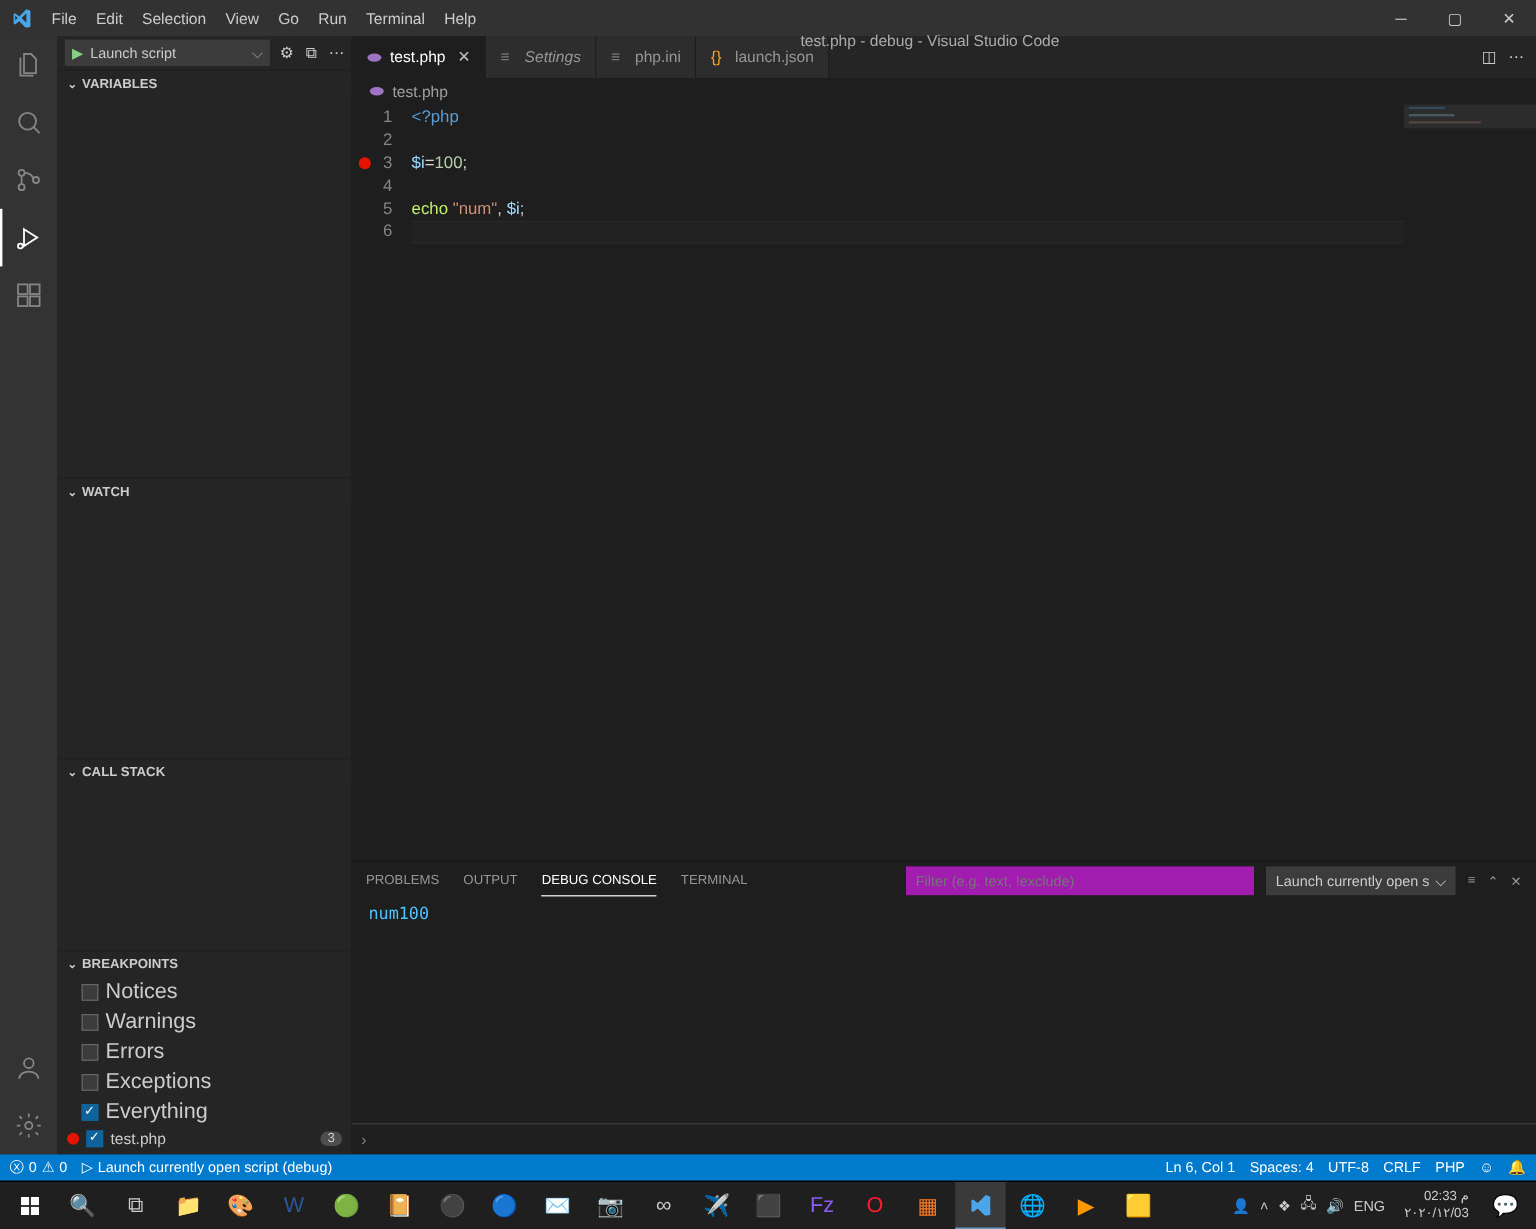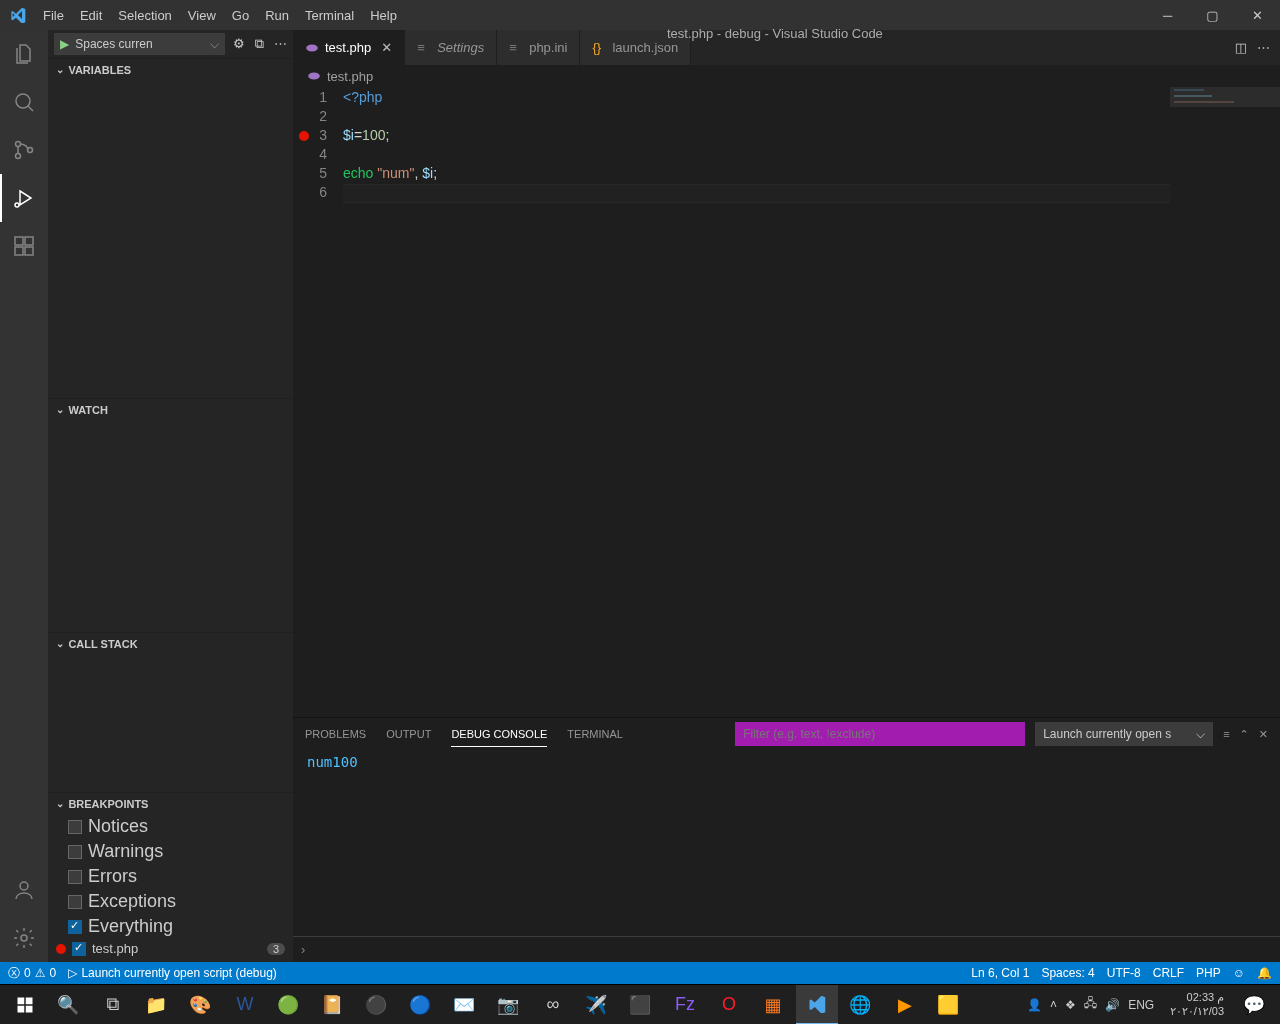--- a/index.html
+++ b/index.html
@@ -55,35 +55,35 @@
 .gutter { width: 50px; text-align: right; color: #858585; font-family: Consolas, monospace; font-size: 14px; padding-top: 2px; }
 .gutter .ln { height: 19px; padding-right: 16px; position: relative; }
 .gutter .ln.bp::before { content: ""; position: absolute; left: 6px; top: 4px; width: 10px; height: 10px; background: #e51400; border-radius: 50%; }
 .code { flex: 1; font-family: Consolas, monospace; font-size: 14px; padding-top: 2px; position: relative; }
 .code .line { height: 19px; white-space: pre; }
 .code .cursor-line { background: #2a2a2a40; border-top: 1px solid #282828; border-bottom: 1px solid #282828; box-sizing: border-box; }
 .k-tag { color: #569cd6; }
 .k-var { color: #9cdcfe; }
 .k-op  { color: #d4d4d4; }
 .k-num { color: #b5cea8; }
-.k-fn  { color: #22c55e; }
+.k-fn  { color: #bef264; }
 .k-str { color: #ce9178; }
 .k-pl  { color: #d4d4d4; }
 
 .minimap { position: absolute; right: 0; top: 0; width: 110px; height: 100%; background: #1e1e1e; }
 .minimap .mm-view { position: absolute; top: 0; left: 0; right: 0; height: 20px; background: #ffffff10; }
 
 
 .bottom-panel { height: 245px; background: #1e1e1e; border-top: 1px solid #00000050; display: flex; flex-direction: column; }
 .panel-tabs { height: 32px; display: flex; align-items: center; padding: 0 12px; gap: 20px; color: #969696; font-size: 11px; }
 .panel-tab { text-transform: uppercase; padding: 6px 0; cursor: pointer; }
 .panel-tab.active { color: #ffffff; border-bottom: 1px solid #fff; }
 .panel-right { margin-left: auto; display: flex; align-items: center; gap: 10px; }
 .panel-filter { width: 290px; height: 24px; background: #a21caf; color: #ccc; border: none; padding: 0 8px; font-size: 12px; }
-.panel-select { height: 24px; background: #3c3c3c; color: #ccc; border: none; padding: 0 8px; font-size: 12px; width: 178px; display: flex; align-items: center; justify-content: space-between; }
+.panel-select { height: 24px; background: #3c3c3c; color: #ccc; border: none; padding: 0 8px; font-size: 12px; width: 158px; display: flex; align-items: center; justify-content: space-between; }
 .panel-body { flex: 1; padding: 4px 14px; font-family: Consolas, monospace; font-size: 14px; color: #4fc1ff; }
 .panel-prompt { height: 26px; border-top: 1px solid #3c3c3c; display: flex; align-items: center; padding: 0 8px; color: #858585; }
 
 
 .statusbar { height: 22px; background: #007acc; color: #ffffff; display: flex; align-items: center; font-size: 12px; padding: 0 8px; gap: 12px; }
 .statusbar .sb-left, .statusbar .sb-right { display: flex; align-items: center; gap: 12px; }
 .statusbar .sb-left .item, .statusbar .sb-right .item { display: flex; align-items: center; gap: 4px; }
 .statusbar .spacer { flex: 1; }
 
 
@@ -175,21 +175,21 @@
           <circle cx="12" cy="12" r="3"></circle>
           <path d="M12 2v3M12 19v3M4.2 4.2l2.1 2.1M17.7 17.7l2.1 2.1M2 12h3M19 12h3M4.2 19.8l2.1-2.1M17.7 6.3l2.1-2.1"></path>
         </svg>
       </div>
   </div>
 
   <div class="sidepanel">
     <div class="launch-row">
       <div class="launch-select">
         <span class="play">▶</span>
-        <span>Spaces curren</span>
+        <span>Launch script</span>
         <span style="margin-left:auto;opacity:.6">⌵</span>
       </div>
       <div class="launch-icons">
         <span>⚙</span>
         <span>⧉</span>
         <span>⋯</span>
       </div>
     </div>
 
     <div class="section-header">

